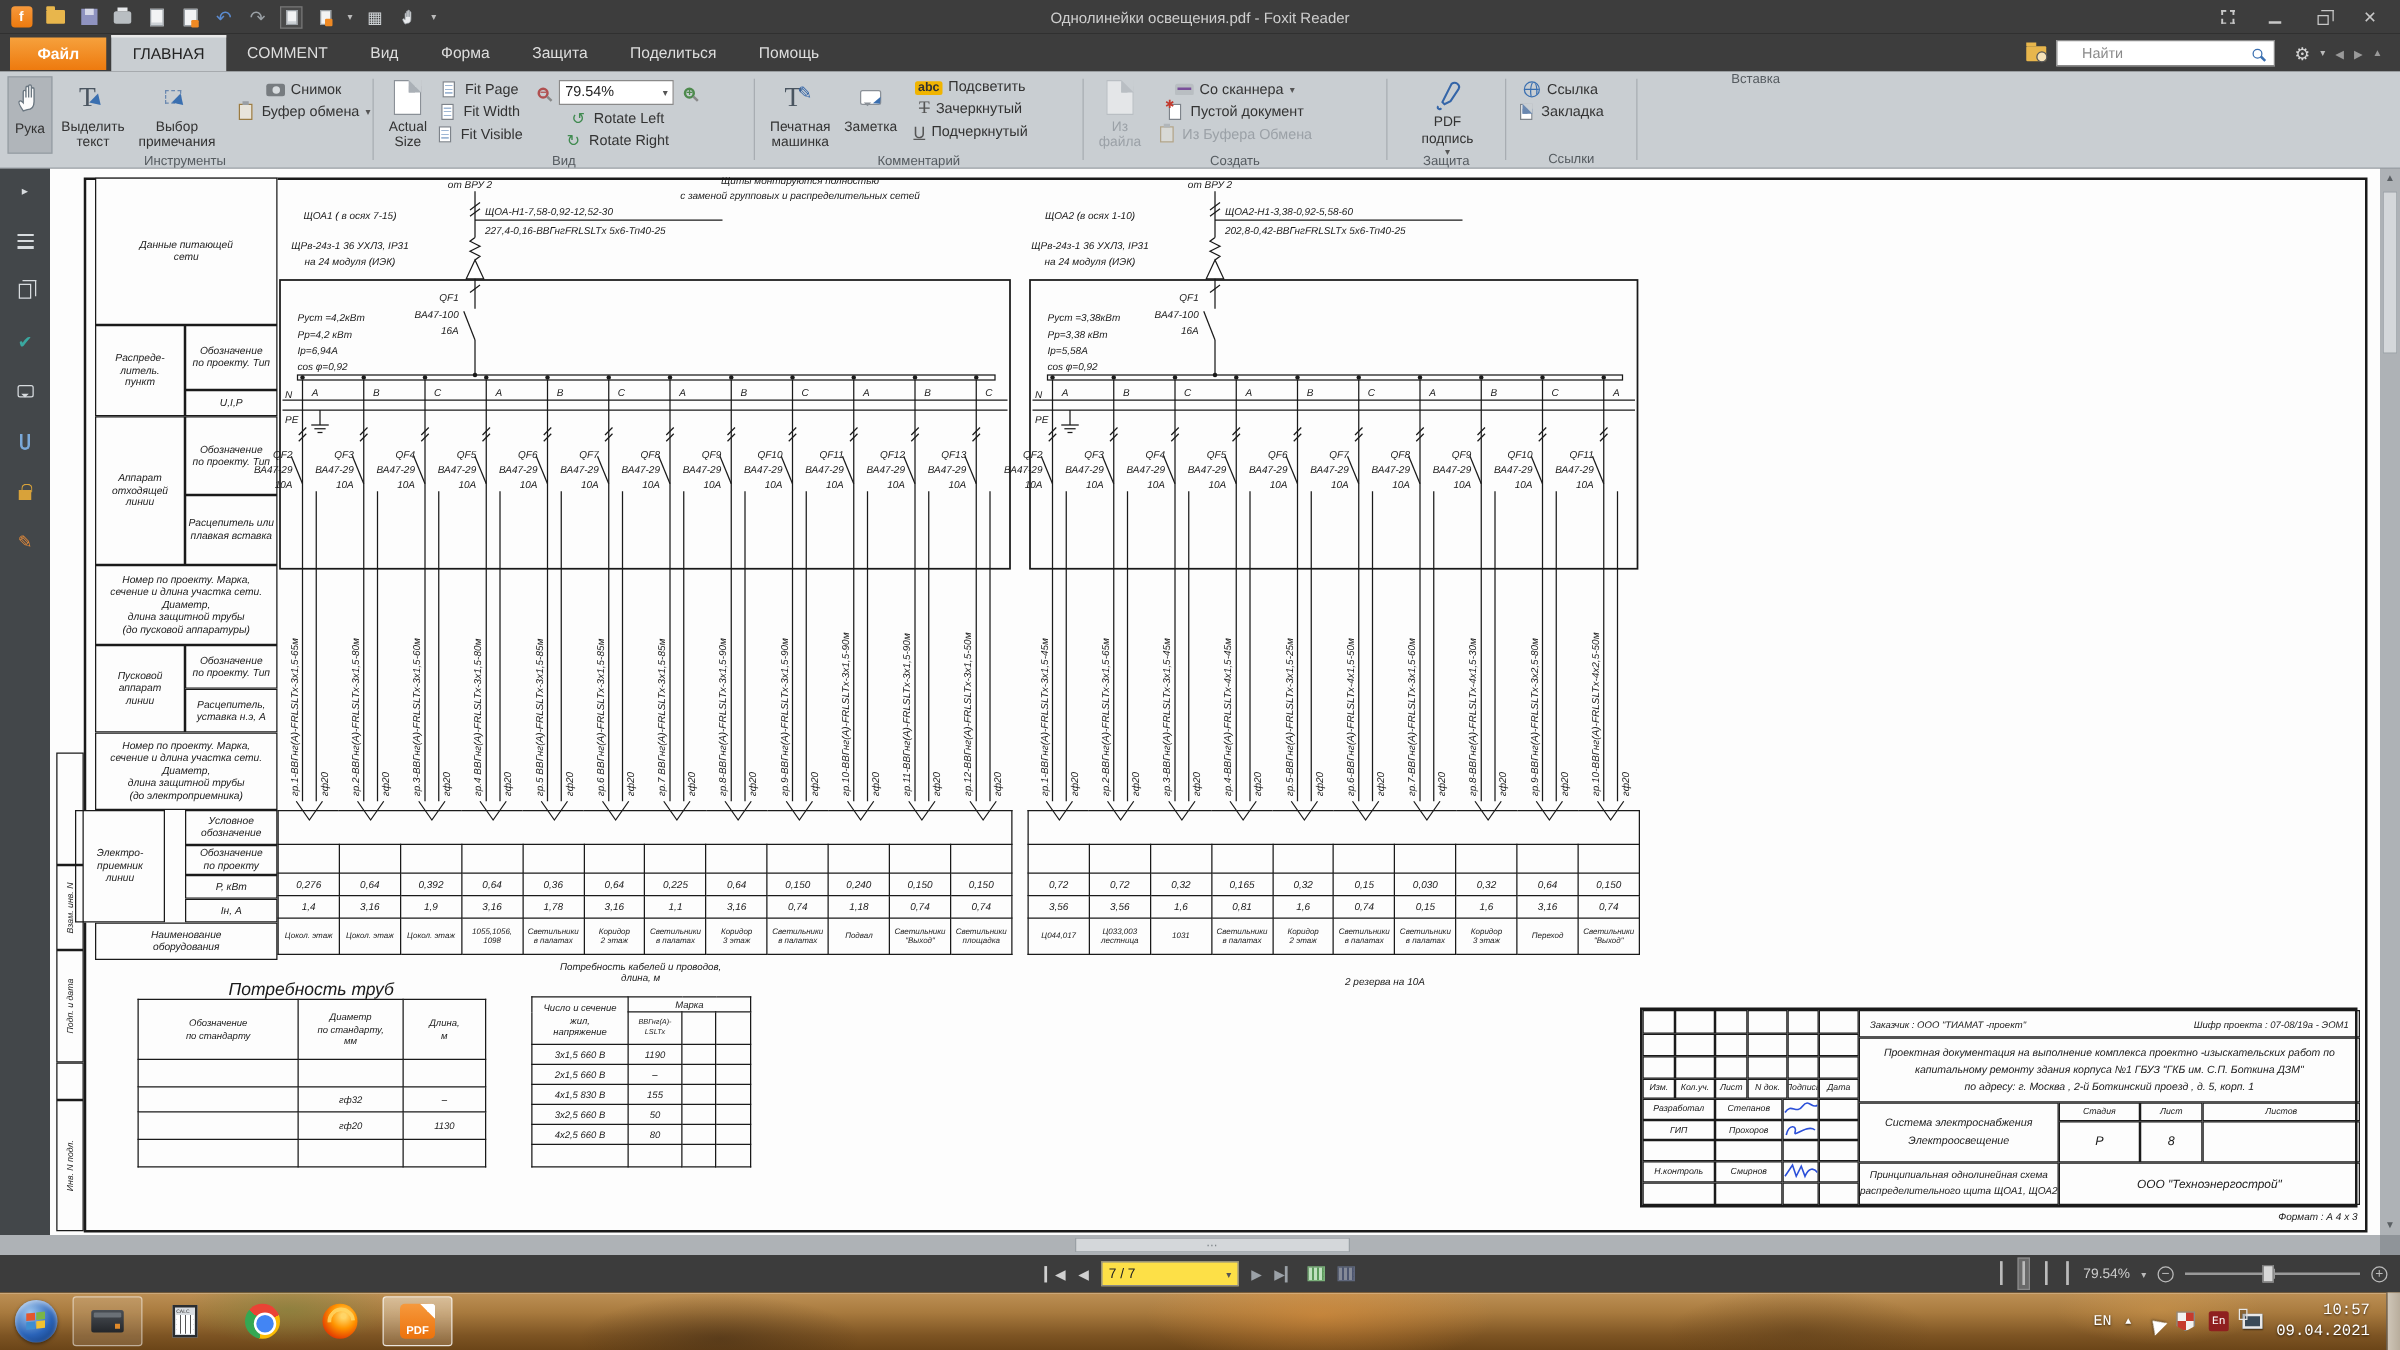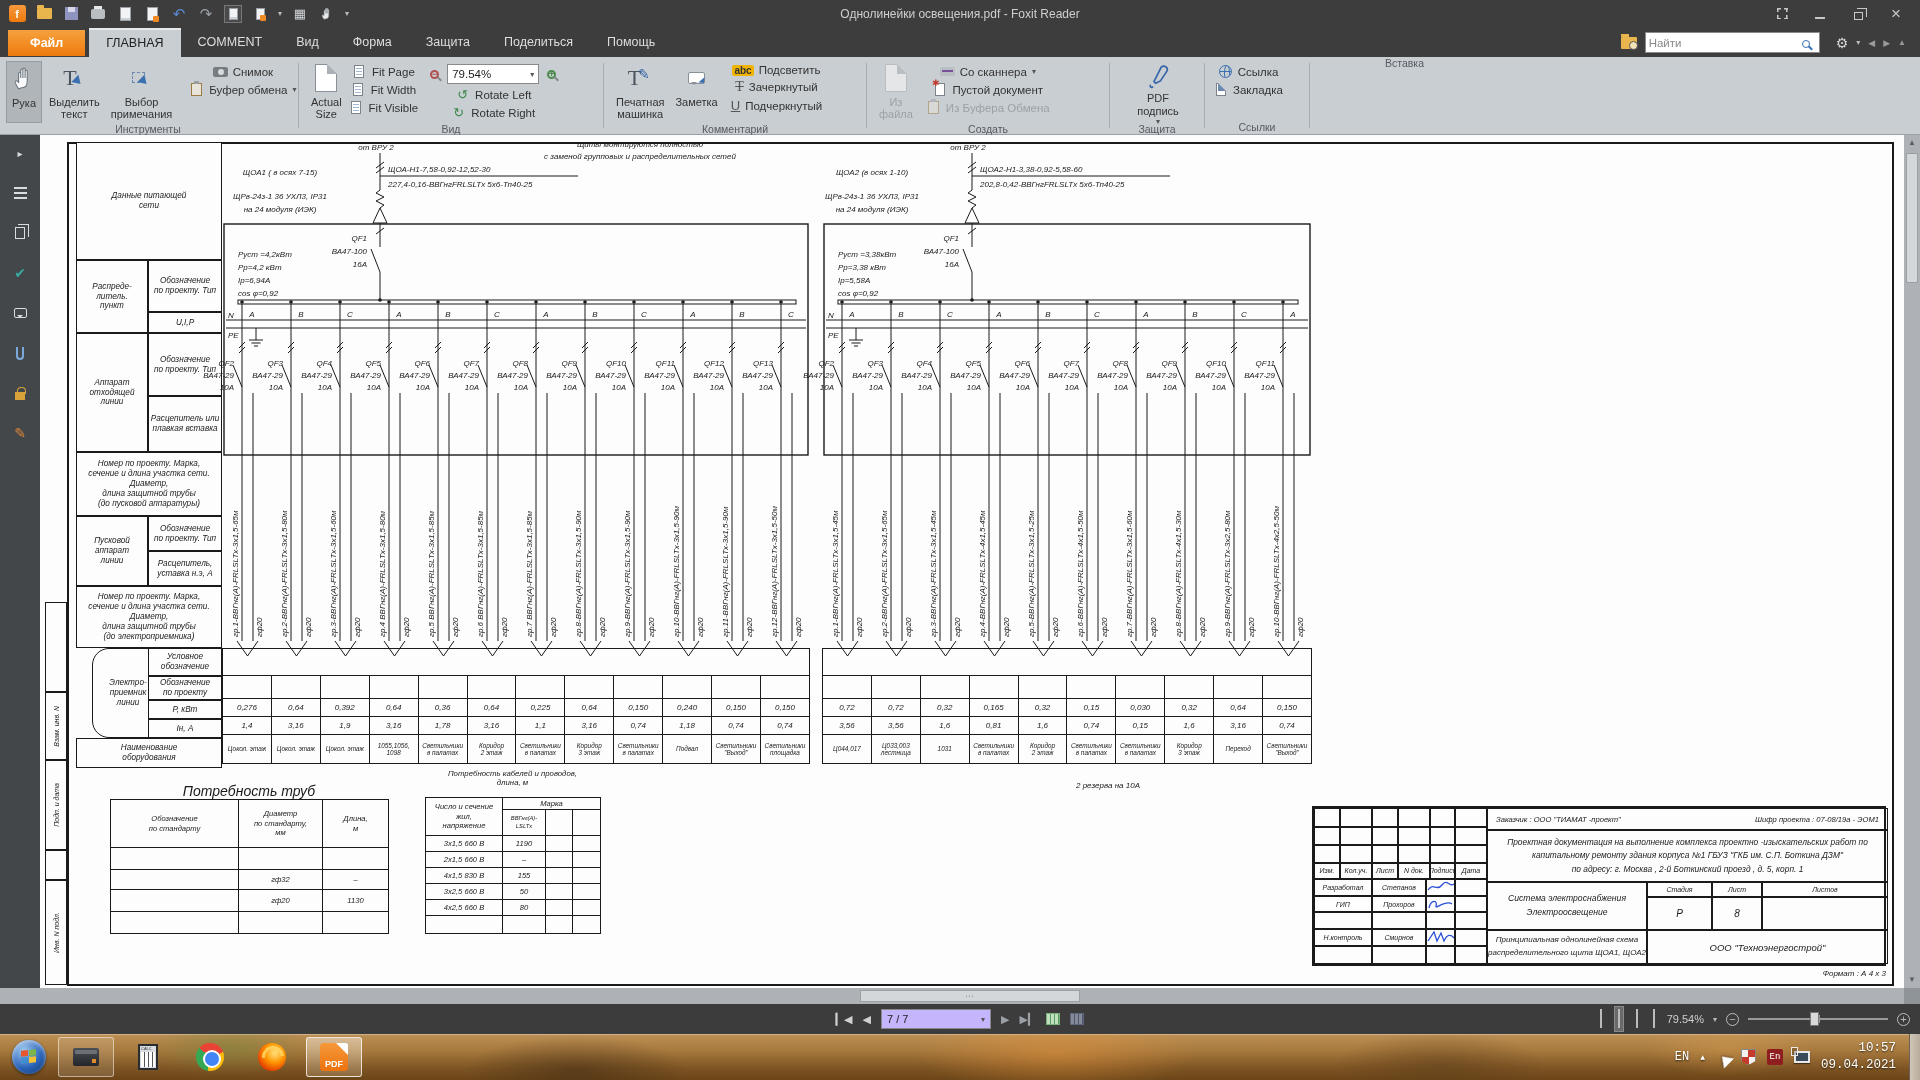--- a/index.html
+++ b/index.html
@@ -52,21 +52,21 @@
   .tab { padding:0 17px; line-height:29px; height:29px; font-size:12.5px; color:#dedede; }
   .tab-file { background:linear-gradient(#f6a13d,#ee7a0e); color:#fff; padding:0 22px; font-weight:bold;
               height:26px; line-height:26px; margin:0 4px 1px 8px; }
   .tab.active { background:#c9ced2; color:#222; border-top:2px solid #e8e8e8; line-height:27px; }
   .searchwrap { margin-left:auto; display:flex; align-items:center; gap:8px; padding-right:14px; height:29px; }
   .srch-folder { width:16px; height:12px; background:#e8b64c; border-radius:1px; position:relative; }
   .srch-folder::before { content:""; position:absolute; top:-3px; left:0; width:8px; height:3px; background:#e8b64c; }
   .srch-folder::after { content:""; position:absolute; right:-1px; bottom:-1px; width:7px; height:7px;
                         border:1.5px solid #555; border-radius:50%; background:rgba(255,255,255,.6); }
   .search-input { width:175px; height:21px; border:1px solid #8a8a8a; background:#fff; font-size:11.5px;
-                  padding:0 22px 0 3px; color:#333; }
+                  padding:0 22px 0 20px; color:#333; }
   .search-input::placeholder { color:#8a8a8a; }
   .mag { width:8px; height:8px; border:1.8px solid #3a6fb0; border-radius:50%; position:relative; display:inline-block; }
   .mag::after { content:""; position:absolute; width:5px; height:1.8px; background:#3a6fb0;
                 transform:rotate(45deg); right:-4px; bottom:-2px; }
   .search-mag { position:relative; left:-26px; width:0; }
   .gear { color:#d7d7d7; font-size:14px; }
   .nav-arrow { color:#9a9a9a; font-size:9px; }
 
   
   .ribbon { position:absolute; left:0; top:57px; width:1920px; height:78px; background:#c9ced2;
@@ -195,21 +195,21 @@
   .hscroll { position:absolute; left:0; top:853px; width:1904px; height:16px; background:#aeb2b6; }
   .hthumb { position:absolute; left:860px; top:2px; width:220px; height:12px; background:#d4d7da; border:1px solid #9aa0a5;
             display:flex; align-items:center; justify-content:center; color:#7a8085; font-size:9px; letter-spacing:1px; }
 
   
   .statusbar { position:absolute; left:0; top:1004px; width:1920px; height:30px; background:#3c3c3c;
                display:flex; align-items:center; justify-content:center; color:#c9c9c9; }
   .sb-center { display:flex; align-items:center; gap:10px; }
   .tri { font-size:11px; color:#d0d0d0; }
   .tri.dis { color:#777; }
-  .pagebox { width:110px; height:20px; background:#c4b5fd; color:#222; font-size:11px; display:flex;
+  .pagebox { width:110px; height:20px; background:#fde047; color:#222; font-size:11px; display:flex;
              align-items:center; justify-content:space-between; padding:0 5px; border:1px solid #888;gap:34px; }
   .sb-tblicon { width:14px; height:12px; border:1px solid #7ab07a; background:
       repeating-linear-gradient(90deg,#bfe0bf 0 3px,#5a9a5a 3px 4px),
       repeating-linear-gradient(#bfe0bf 0 3px,#5a9a5a 3px 4px); }
   .sb-tblicon.b { border-color:#7a8ab0; background:
       repeating-linear-gradient(90deg,#c2cbe2 0 3px,#5a6a9a 3px 4px),
       repeating-linear-gradient(#c2cbe2 0 3px,#5a6a9a 3px 4px); opacity:.55; }
   .sb-right { position:absolute; right:10px; display:flex; align-items:center; gap:9px; }
   .vm { width:12px; height:14px; border:1px solid #bbb; background:linear-gradient(#eee,#eee) 2px 3px/7px 1.5px no-repeat,
         linear-gradient(#eee,#eee) 2px 7px/7px 1.5px no-repeat,#8a8a8a; }
@@ -972,21 +972,21 @@
 линии</div>
     <div class="dcell" style="left:108px;top:381px;width:74px;height:35px;">Обозначение
 по проекту. Тип</div>
     <div class="dcell" style="left:108px;top:416px;width:74px;height:35px;">Расцепитель,
 уставка н.э, А</div>
     <div class="dcell" style="left:36px;top:451px;width:146px;height:62px;">Номер по проекту. Марка,
 сечение и длина участка сети.
 Диаметр,
 длина защитной трубы
 (до электроприемника)</div>
-    <div class="dcell" style="left:52px;top:513px;width:72px;height:90px;border-radius:17px;">Электро-
+    <div class="dcell" style="left:20px;top:513px;width:72px;height:90px;">Электро-
 приемник
 линии</div>
     <div class="dcell" style="left:108px;top:513px;width:74px;height:28px;">Условное
 обозначение</div>
     <div class="dcell" style="left:108px;top:541px;width:74px;height:24px;">Обозначение
 по проекту</div>
     <div class="dcell" style="left:108px;top:565px;width:74px;height:19px;">Р, кВт</div>
     <div class="dcell" style="left:108px;top:584px;width:74px;height:19px;">Iн, А</div>
     <div class="dcell" style="left:36px;top:603px;width:146px;height:30px;">Наименование
 оборудования</div>

